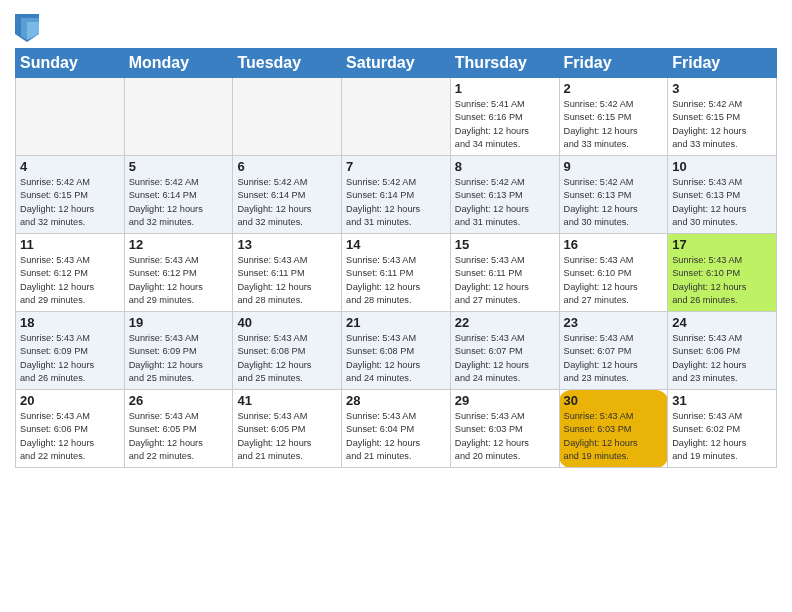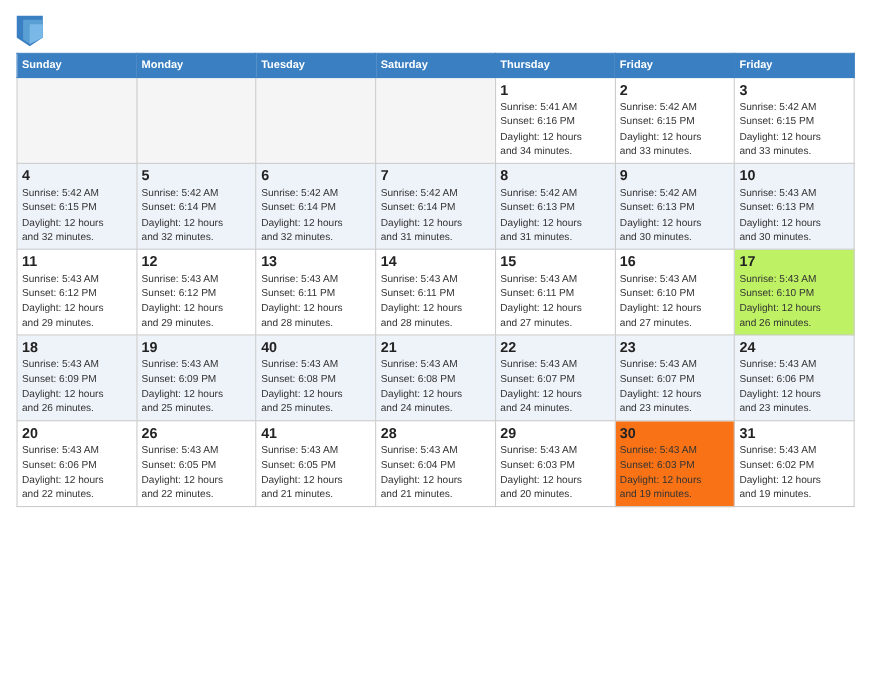--- a/index.html
+++ b/index.html
@@ -52,21 +52,21 @@
       margin-top: 2px;
     }
     table {
       width: 100%;
       border-collapse: collapse;
       table-layout: fixed;
     }
     th {
       background-color: #3a7fc1;
       color: #fff;
-      font-size: 10px;
+      font-size: 16px;
       font-weight: bold;
       padding: 5px 4px;
       text-align: left;
       border: 1px solid #3a7fc1;
     }
     td {
       border: 1px solid #ccc;
       vertical-align: top;
       padding: 3px 4px;
       font-size: 9.5px;
@@ -340,21 +340,21 @@
 Daylight: 12 hours
 and 21 minutes.</div>
           </td>
           <td style="background: rgb(255, 255, 255);">
             <span class="day-num">29</span>
             <div class="day-info" style="white-space: pre-line;">Sunrise: 5:43 AM
 Sunset: 6:03 PM
 Daylight: 12 hours
 and 20 minutes.</div>
           </td>
-          <td style="background: #f97316;">
+          <td style="background: #eab308; border-radius: 12px;">
             <span class="day-num">30</span>
             <div class="day-info" style="white-space: pre-line;">Sunrise: 5:43 AM
 Sunset: 6:03 PM
 Daylight: 12 hours
 and 19 minutes.</div>
           </td>
           <td style="background: rgb(255, 255, 255);">
             <span class="day-num">31</span>
             <div class="day-info" style="white-space: pre-line;">Sunrise: 5:43 AM
 Sunset: 6:02 PM

